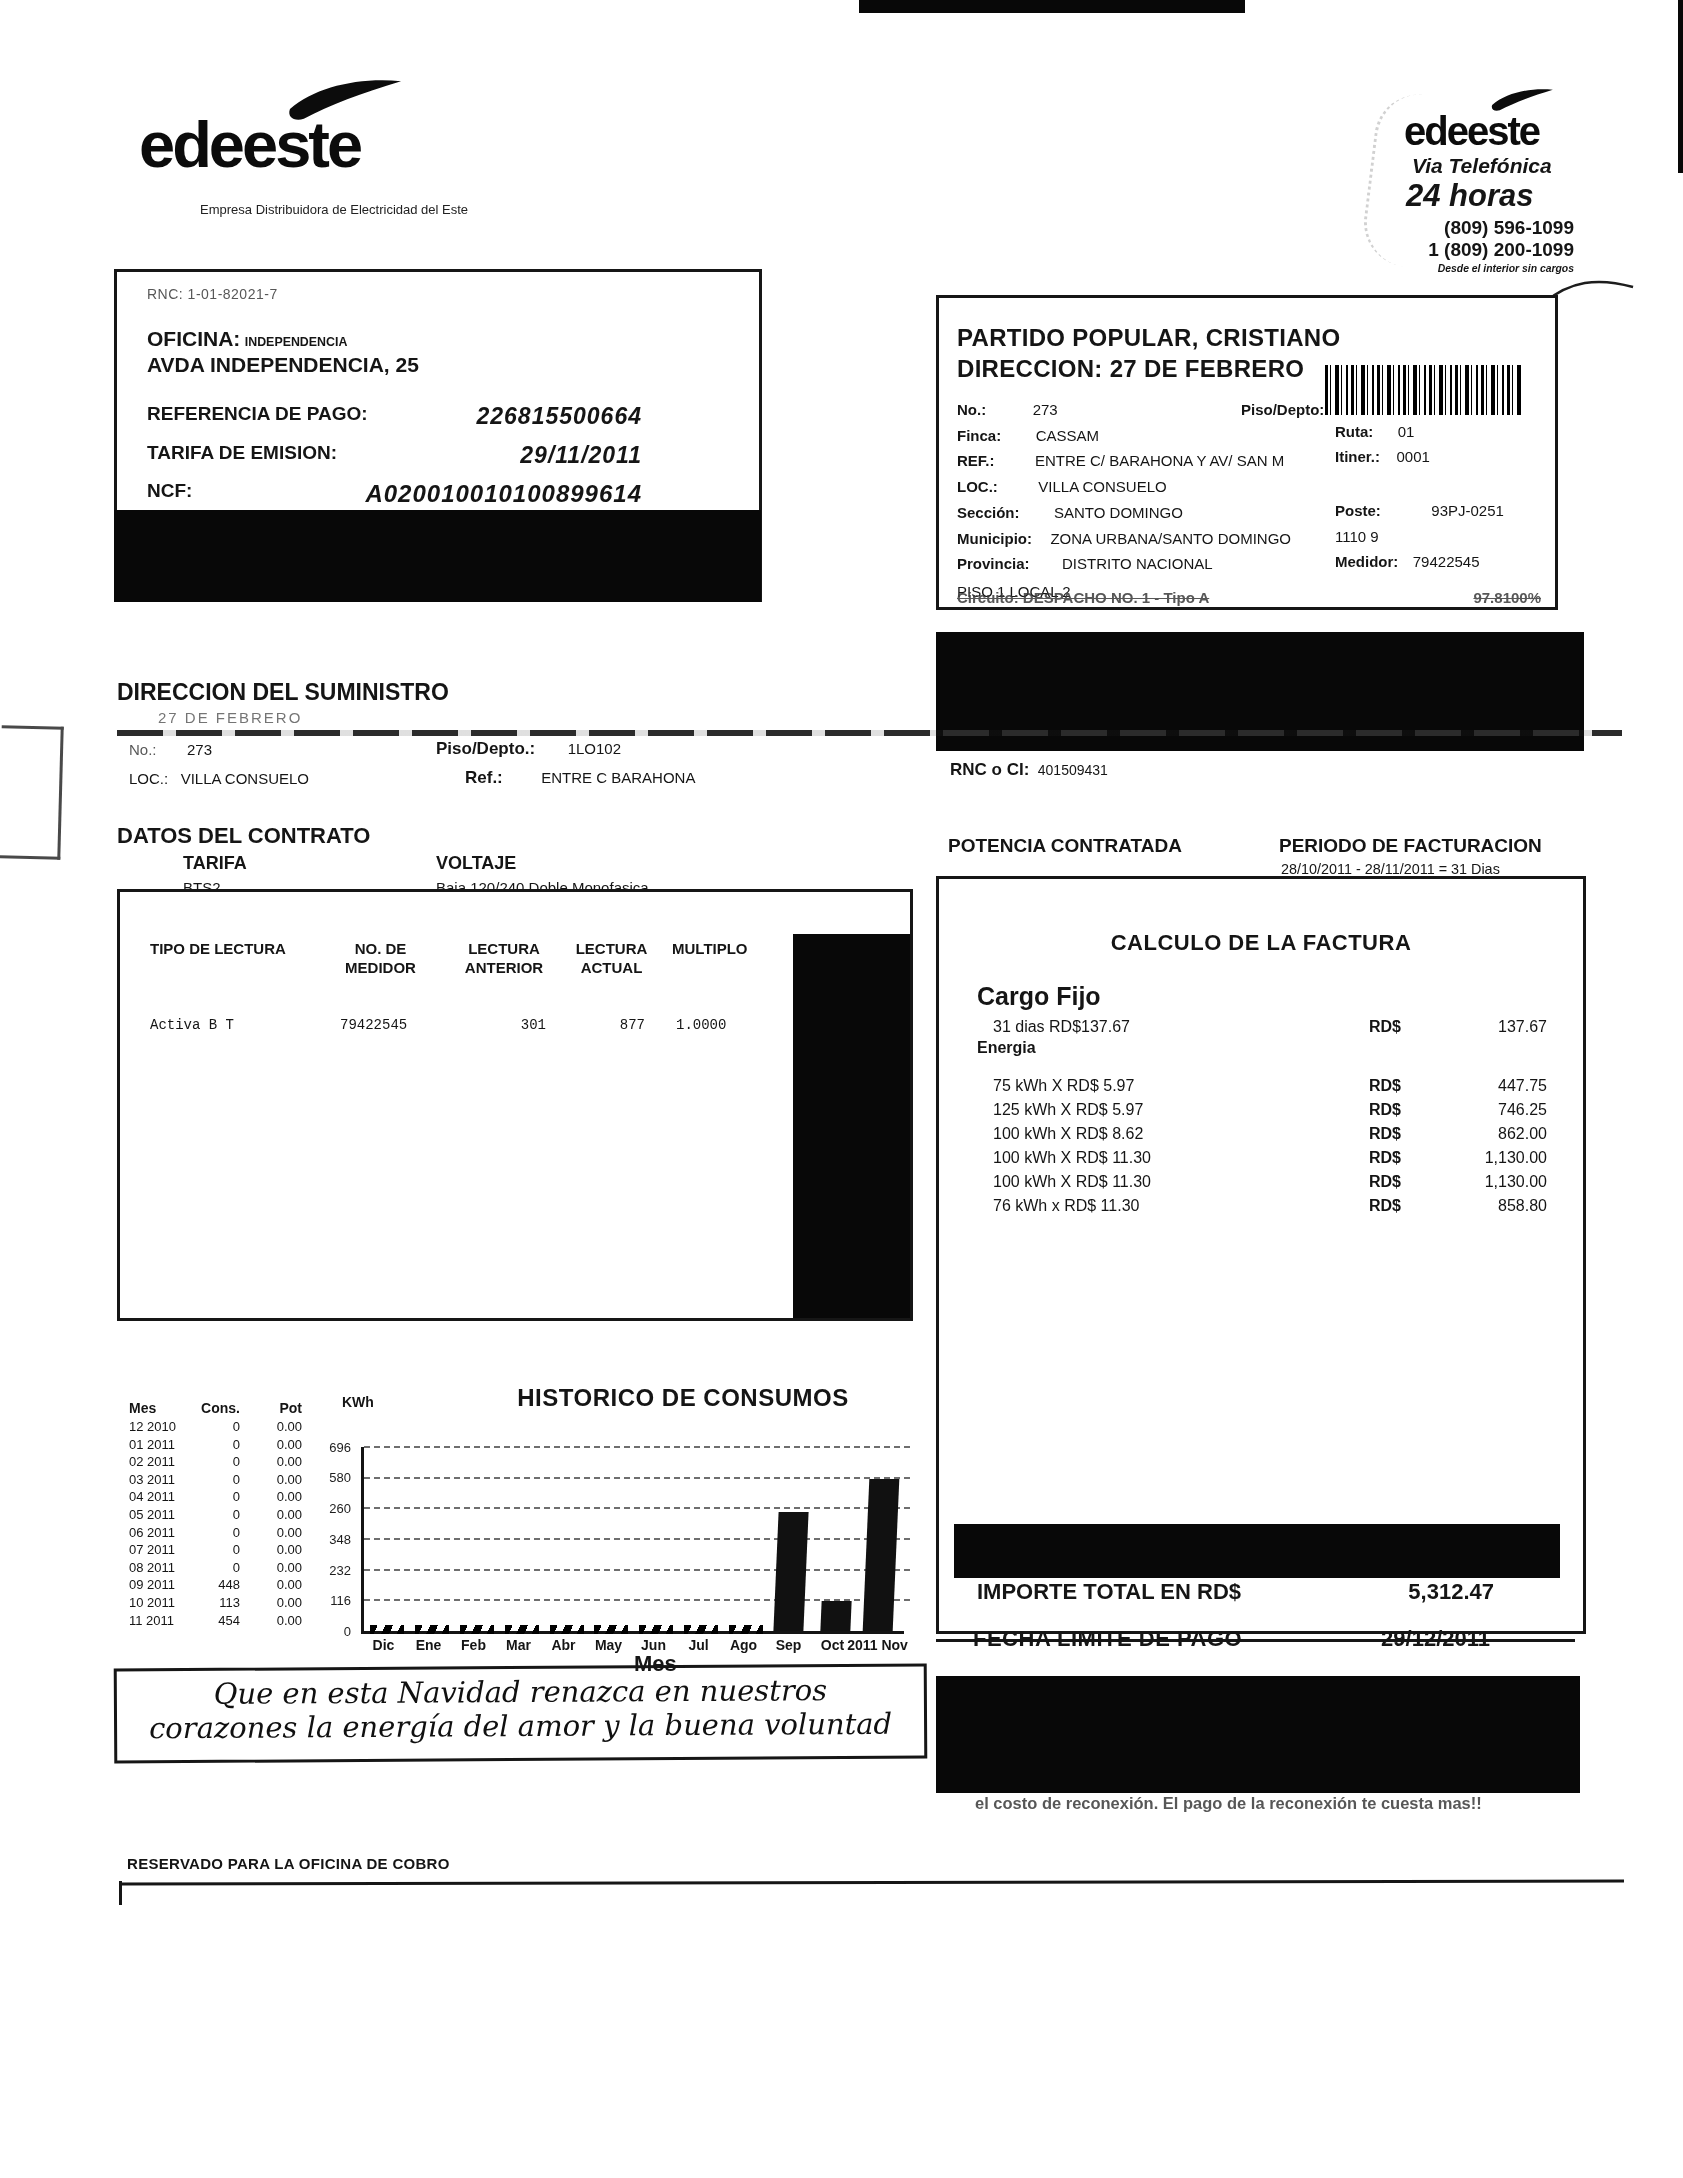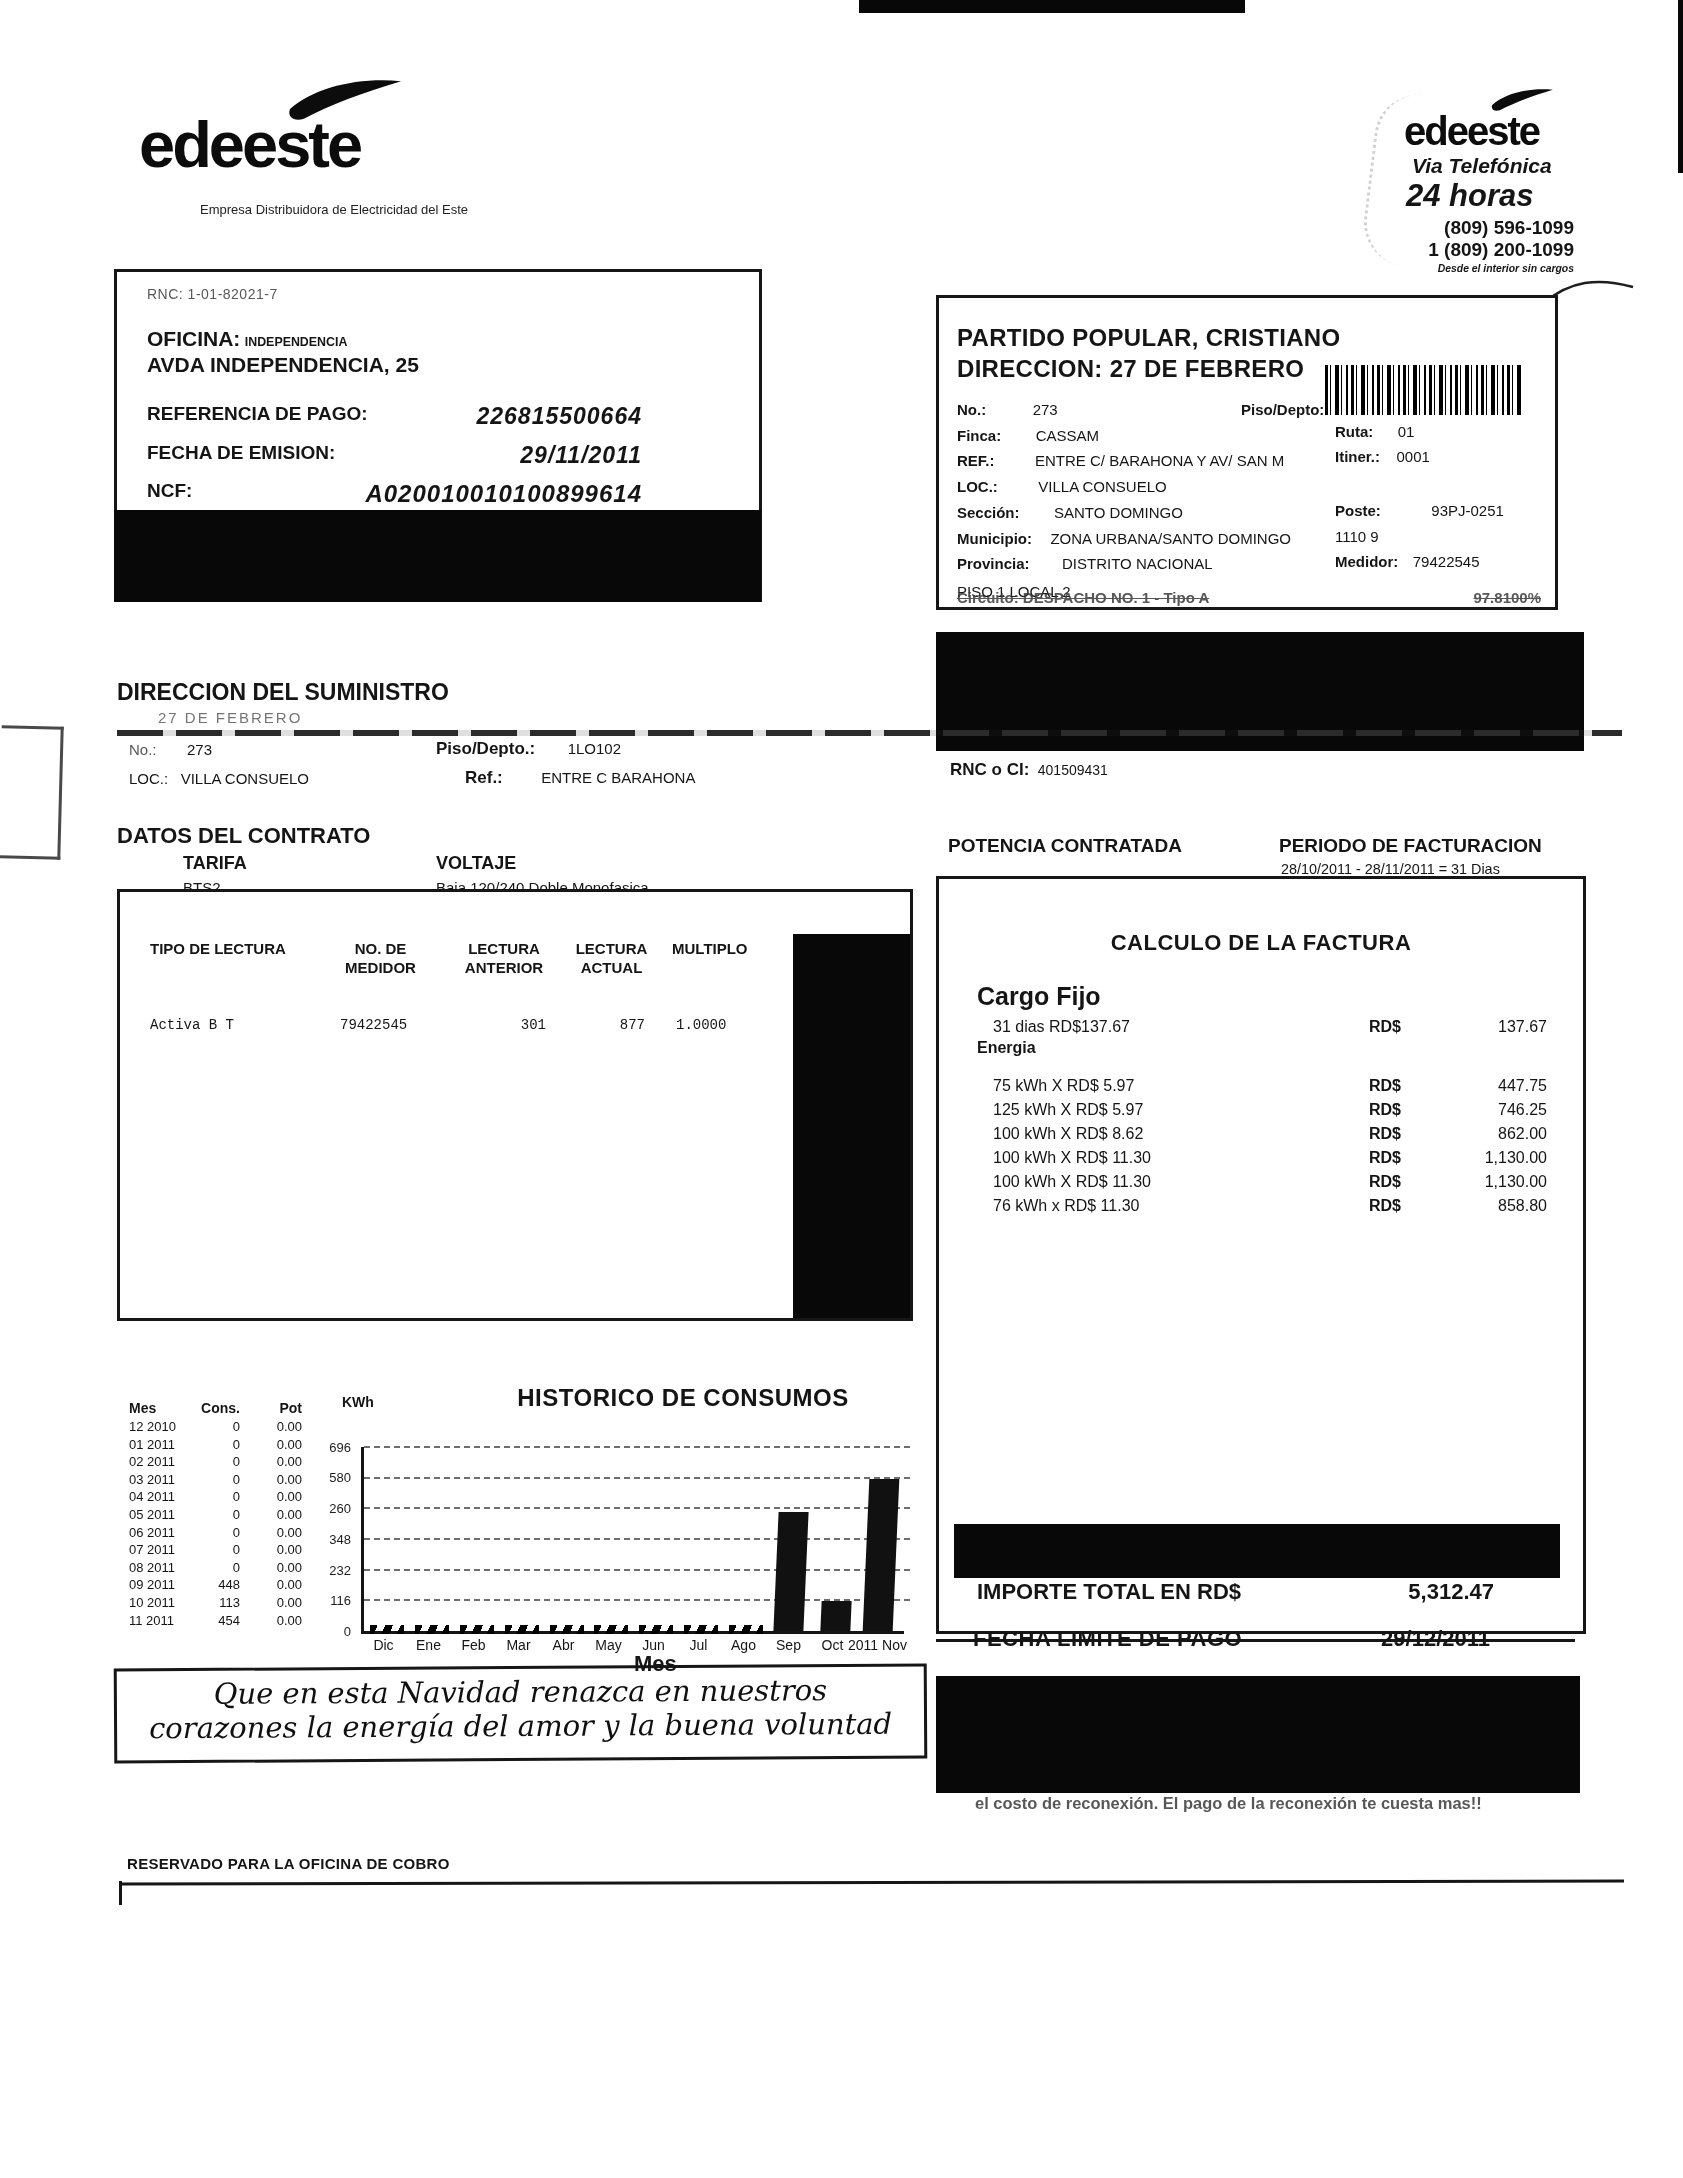--- a/index.html
+++ b/index.html
@@ -48,21 +48,21 @@
   .cons-head{font-weight:bold;font-size:14px;}
 
   
   .chart-plot{position:absolute;left:361px;top:1447px;width:540px;height:184px;
      border-left:3px solid #141414;border-bottom:3px solid #141414;}
   .gridline{position:absolute;left:0;right:-6px;height:0;border-top:2px dashed #4a4a4a;opacity:.8;}
   .bar{position:absolute;bottom:0;width:30px;background:#0c0c0c;transform:skewX(-2.5deg);}
   .zerohatch{position:absolute;bottom:-3px;width:34px;height:9px;
      background:repeating-linear-gradient(115deg,#000 0 7px,transparent 7px 14px);}
   .ytick{position:absolute;right:8px;font-size:13px;color:#1d1d1d;}
-  .xtick{position:absolute;width:69px;text-align:center;white-space:nowrap;font-size:14px;font-weight:normal;}
+  .xtick{position:absolute;width:69px;text-align:center;white-space:nowrap;font-size:14px;font-weight:bold;}
 
   .meter-h{font-size:15px;font-weight:bold;line-height:1.25;}
   .meter-v{font-size:14px;font-family:Liberation Mono, monospace;}
 
   .script-line{font-family:"DejaVu Serif","Liberation Serif",serif;font-style:italic;
      font-size:29px;text-align:center;color:#101010;}
 
   .strike-layer{height:3px;background:#161616;}
 </style>
 </head>
@@ -101,21 +101,21 @@
       <span class="b" style="font-size:21px;">OFICINA:</span>
       <span class="b" style="font-size:12.4px;">INDEPENDENCIA</span>
     </div>
     <div class="abs b" style="left:30px;top:81px;font-size:21px;">AVDA INDEPENDENCIA, 25</div>
 
     <div class="obrow" style="top:131px;">
       <span class="oblabel">REFERENCIA DE PAGO:</span>
       <span class="obvalue" style="margin-left:auto;">226815500664</span>
     </div>
     <div class="obrow" style="top:170px;">
-      <span class="oblabel">FECHA DE EMISION:</span>
+      <span class="oblabel">TARIFA DE EMISION:</span>
       <span class="obvalue" style="margin-left:auto;">29/11/2011</span>
     </div>
     <div class="obrow" style="top:208px;">
       <span class="oblabel">NCF:</span>
       <span class="obvalue" style="margin-left:auto;font-size:24px;">A020010010100899614</span>
     </div>
     <div class="abs redact" style="left:-3px;top:238px;width:647px;height:92px;"></div>
   </div>
 
   <svg class="abs" style="left:1542px;top:275px;" width="95" height="34" viewBox="0 0 96 34">

